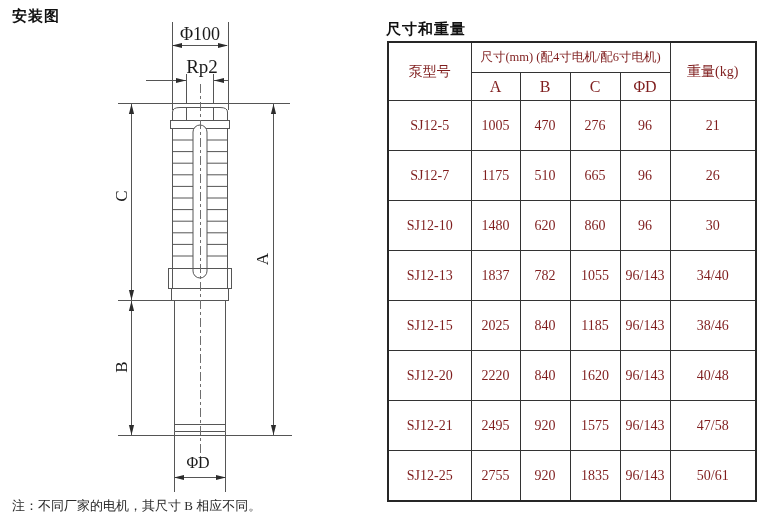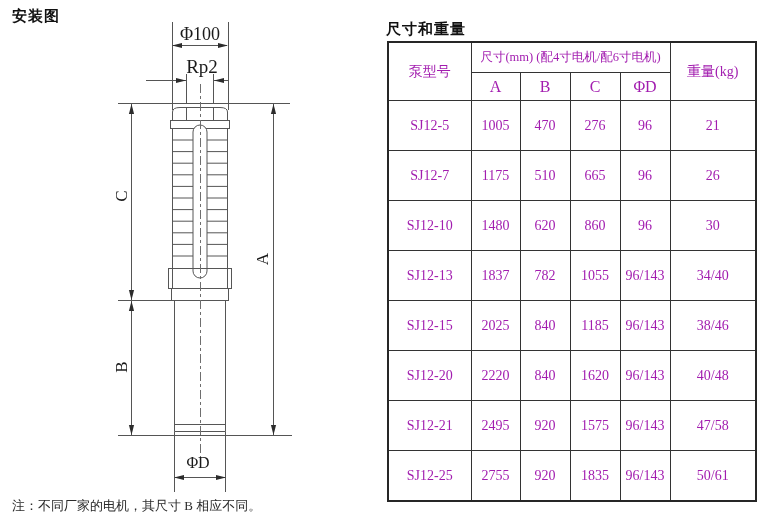--- a/index.html
+++ b/index.html
@@ -8,21 +8,21 @@
   .panel-title{position:absolute;font-family:"Liberation Sans",sans-serif;
         font-weight:bold;font-size:15px;color:#111;letter-spacing:1px;white-space:nowrap;}
   #diagram-title{left:12px;top:7px;}
   #table-title{left:386px;top:20px;}
   #diagram-svg{position:absolute;left:0;top:0;width:380px;height:522px;}
   .note{position:absolute;left:12px;top:497px;font-size:13px;color:#2b2b2b;white-space:nowrap;
         font-family:"Liberation Serif",serif;text-align:right;}
   table.dims{position:absolute;left:387px;top:41px;border-collapse:collapse;table-layout:fixed;
         width:368px;background:#fff;border:2px solid #262626;}
   table.dims th,table.dims td{border:1px solid #333;text-align:center;vertical-align:middle;
-        font-weight:normal;font-family:"Liberation Serif",serif;color:#a21caf;padding:0;}
+        font-weight:normal;font-family:"Liberation Serif",serif;color:#7f1d1d;padding:0;}
   th.group-head{font-size:12.5px;white-space:nowrap;height:29px;}
   th.sub-head{font-size:16px;height:27px;}
   th.model-head,th.weight-head{font-size:14px;}
   td.cell{font-size:14px;height:49px;}
   svg text{fill:#1a1a1a;font-family:"Liberation Serif",serif;}
   .dline{stroke:#555;stroke-width:1;fill:none;}
   .oline{stroke:#565656;stroke-width:1;fill:none;}
   .arrow{fill:#2c2c2c;stroke:none;}
 </style>
 </head>

